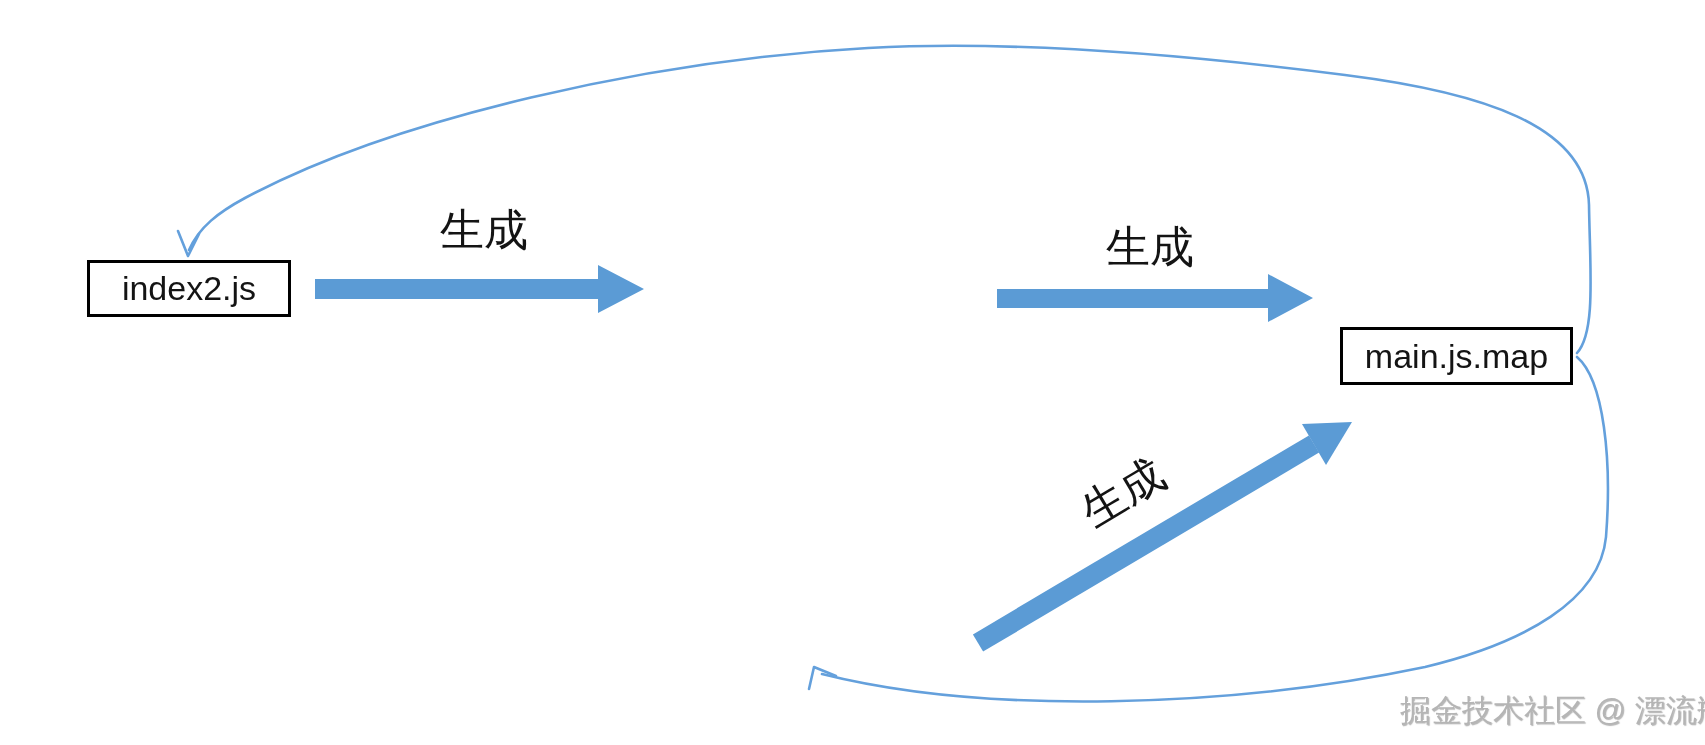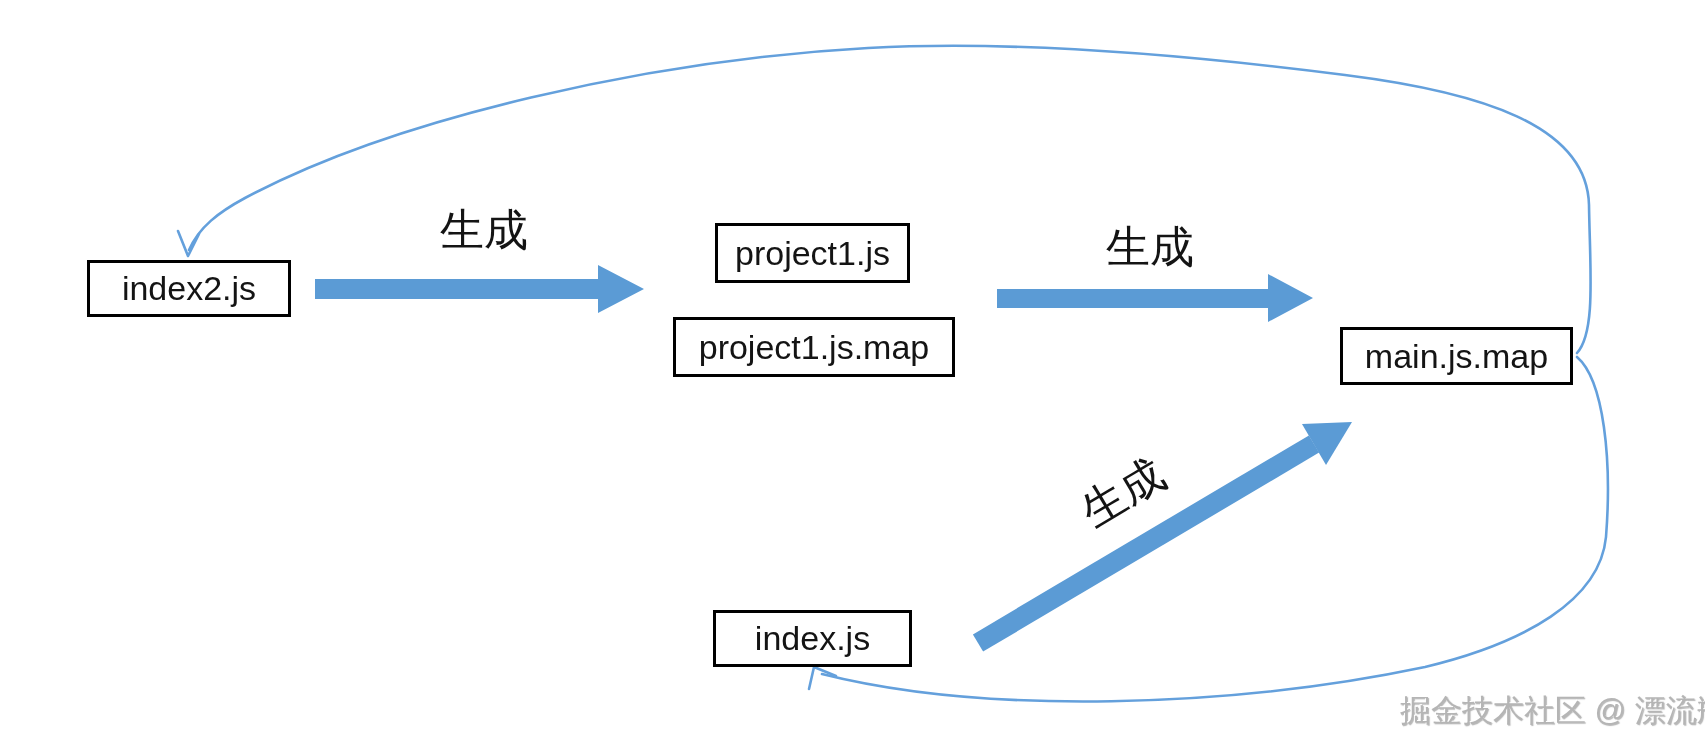--- a/index.html
+++ b/index.html
@@ -68,36 +68,27 @@
     <polygon class="arrow-fill" points="997,289 1268,289 1268,274 1313,298 1268,322 1268,308 997,308"></polygon>
 
     <line class="arrow-stroke" x1="978" y1="643" x2="1314" y2="444" stroke-width="20"></line>
     <polygon class="arrow-fill" points="1352,422 1326,465 1302,424"></polygon>
   </svg>
 
   <div class="node" style="left:87px;top:260px;width:204px;height:57px">
     <span>index2.js</span>
   </div>
 
-  <div class="node" style="left:715px;top:223px;width:195px;height:60px">
-    <span>project1.js</span>
-  </div>
 
-  <div class="node" style="left:673px;top:317px;width:282px;height:60px">
-    <span>project1.js.map</span>
-  </div>
 
 
   <div class="node" style="left:1340px;top:327px;width:233px;height:58px">
     <span>main.js.map</span>
   </div>
 
-  <div class="node" style="left:713px;top:610px;width:199px;height:57px">
-    <span>index.js</span>
-  </div>
 
   <div class="edge-label" style="left:484px;top:230px">生成</div>
 
   <div class="edge-label" style="left:1150px;top:247px">生成</div>
 
   <div class="edge-label rotated" style="left:1123px;top:493px">生成</div>
 
   <div class="watermark">掘金技术社区 @ 漂流瓶jz</div>
 
 </div>

